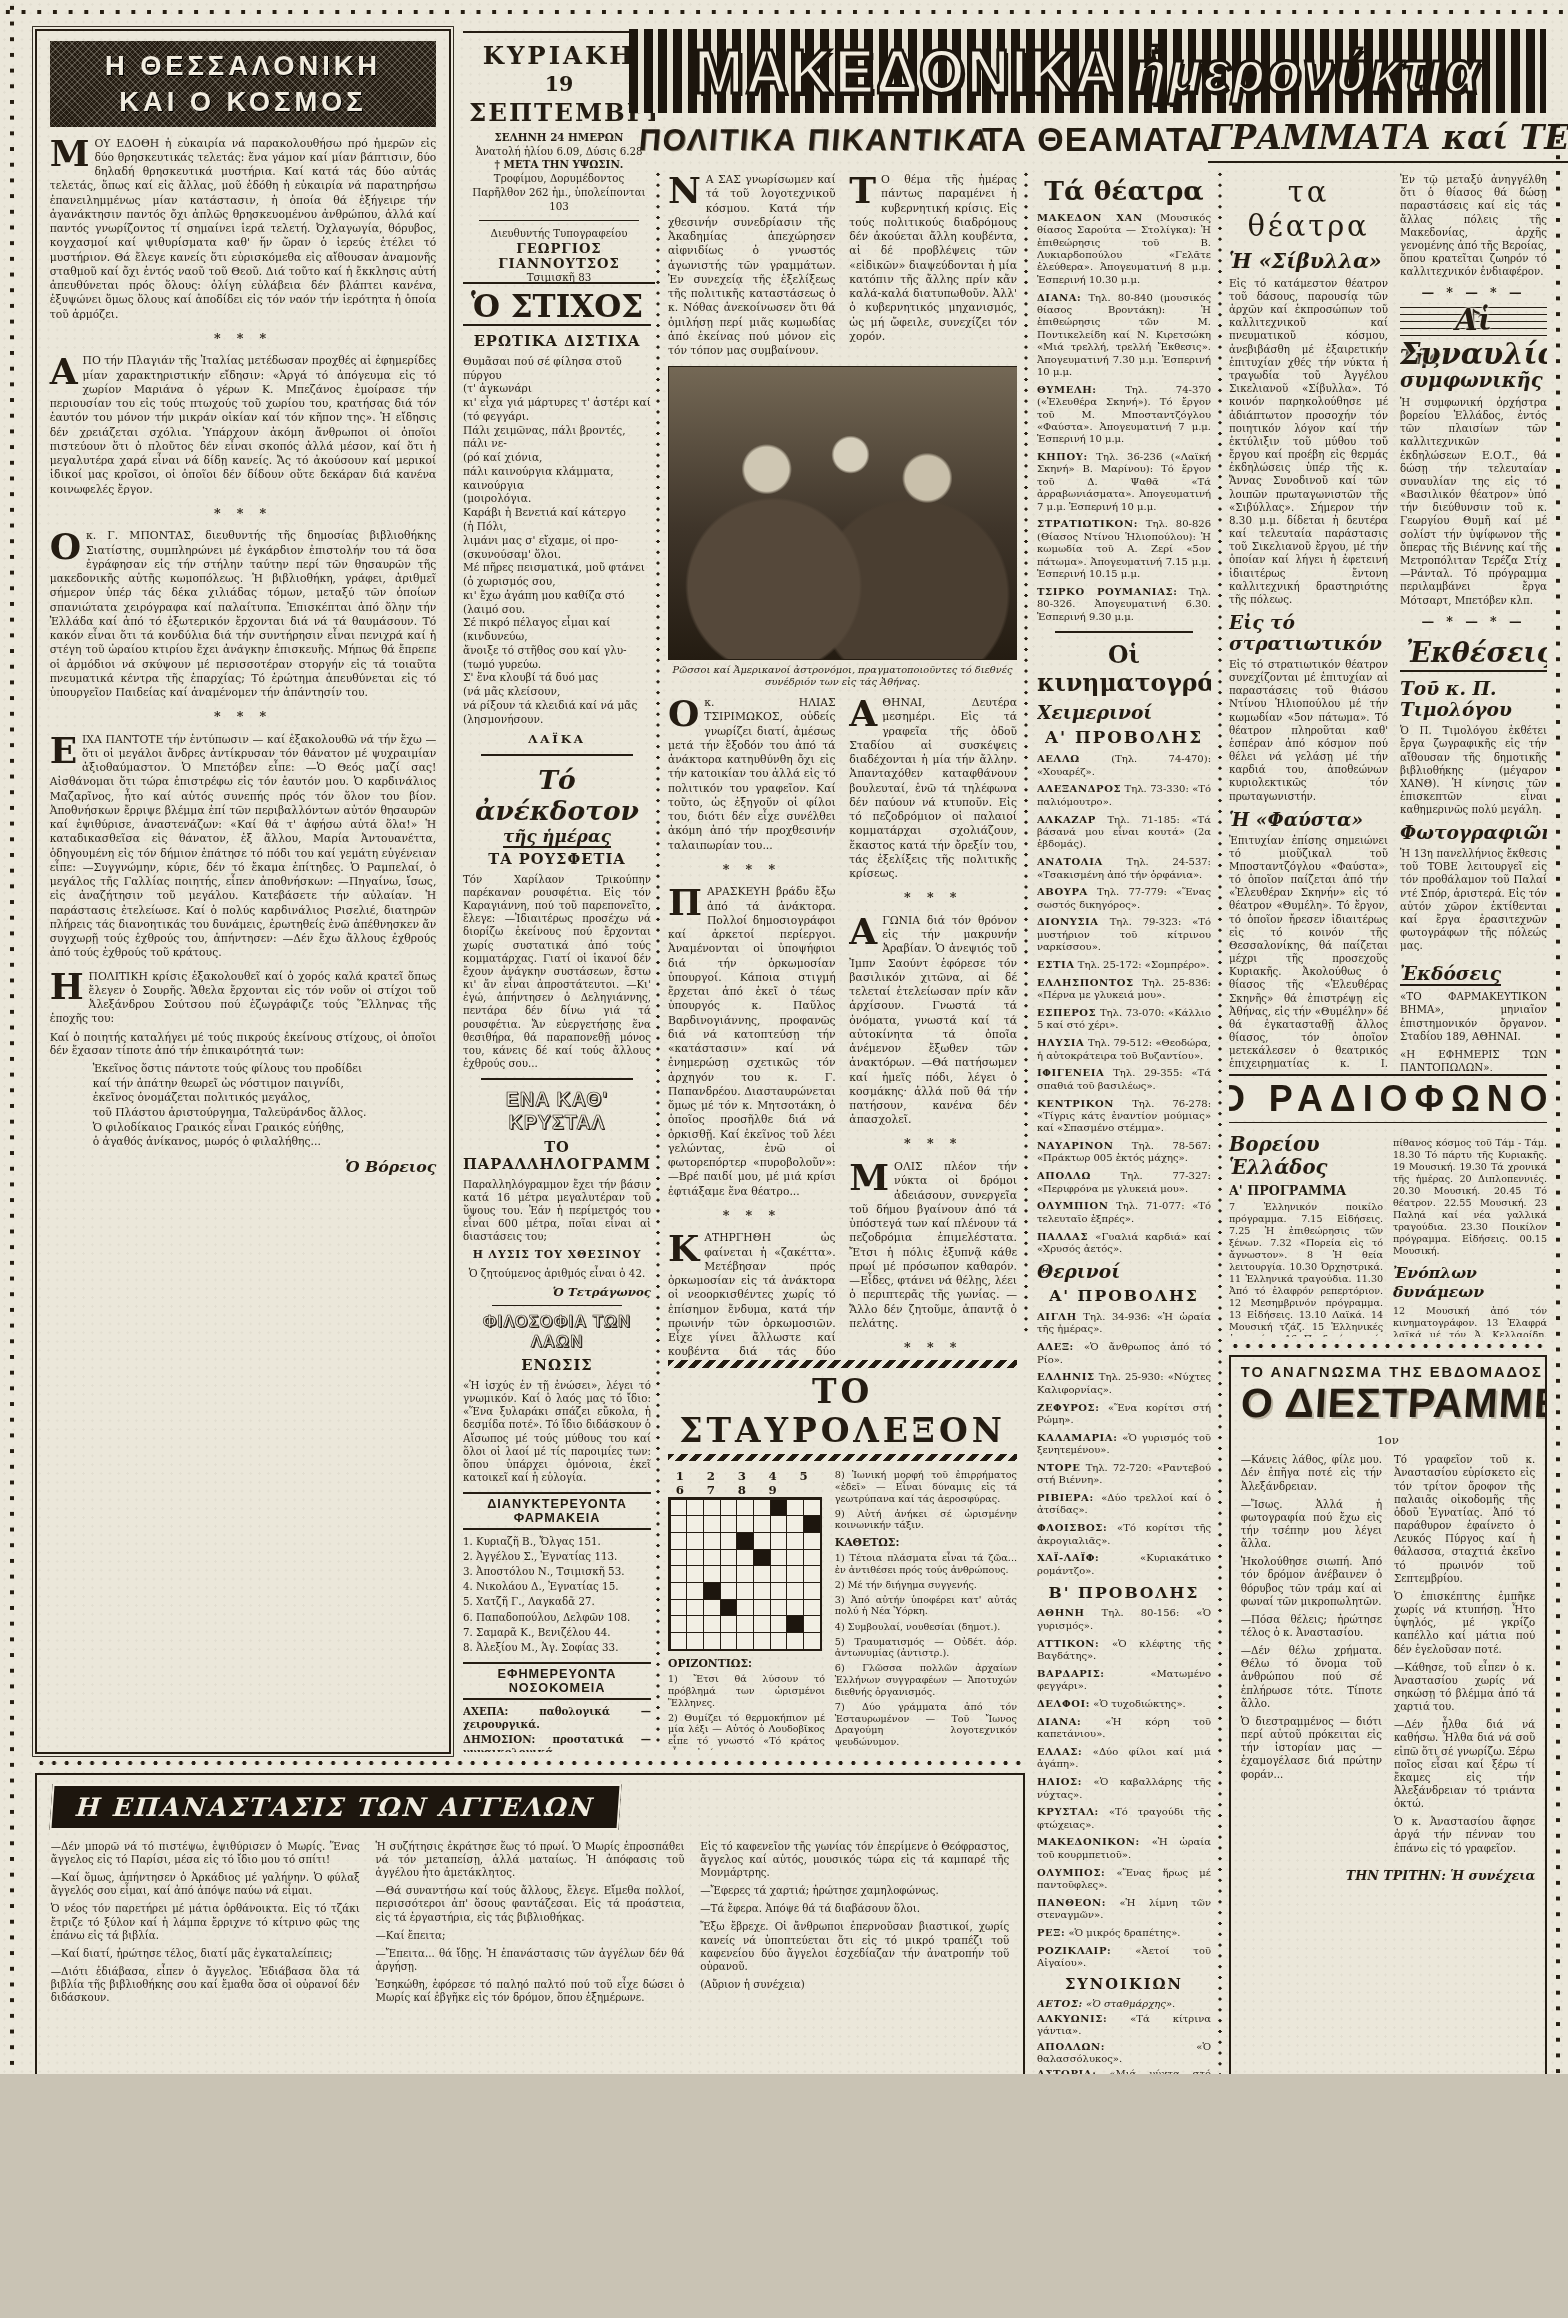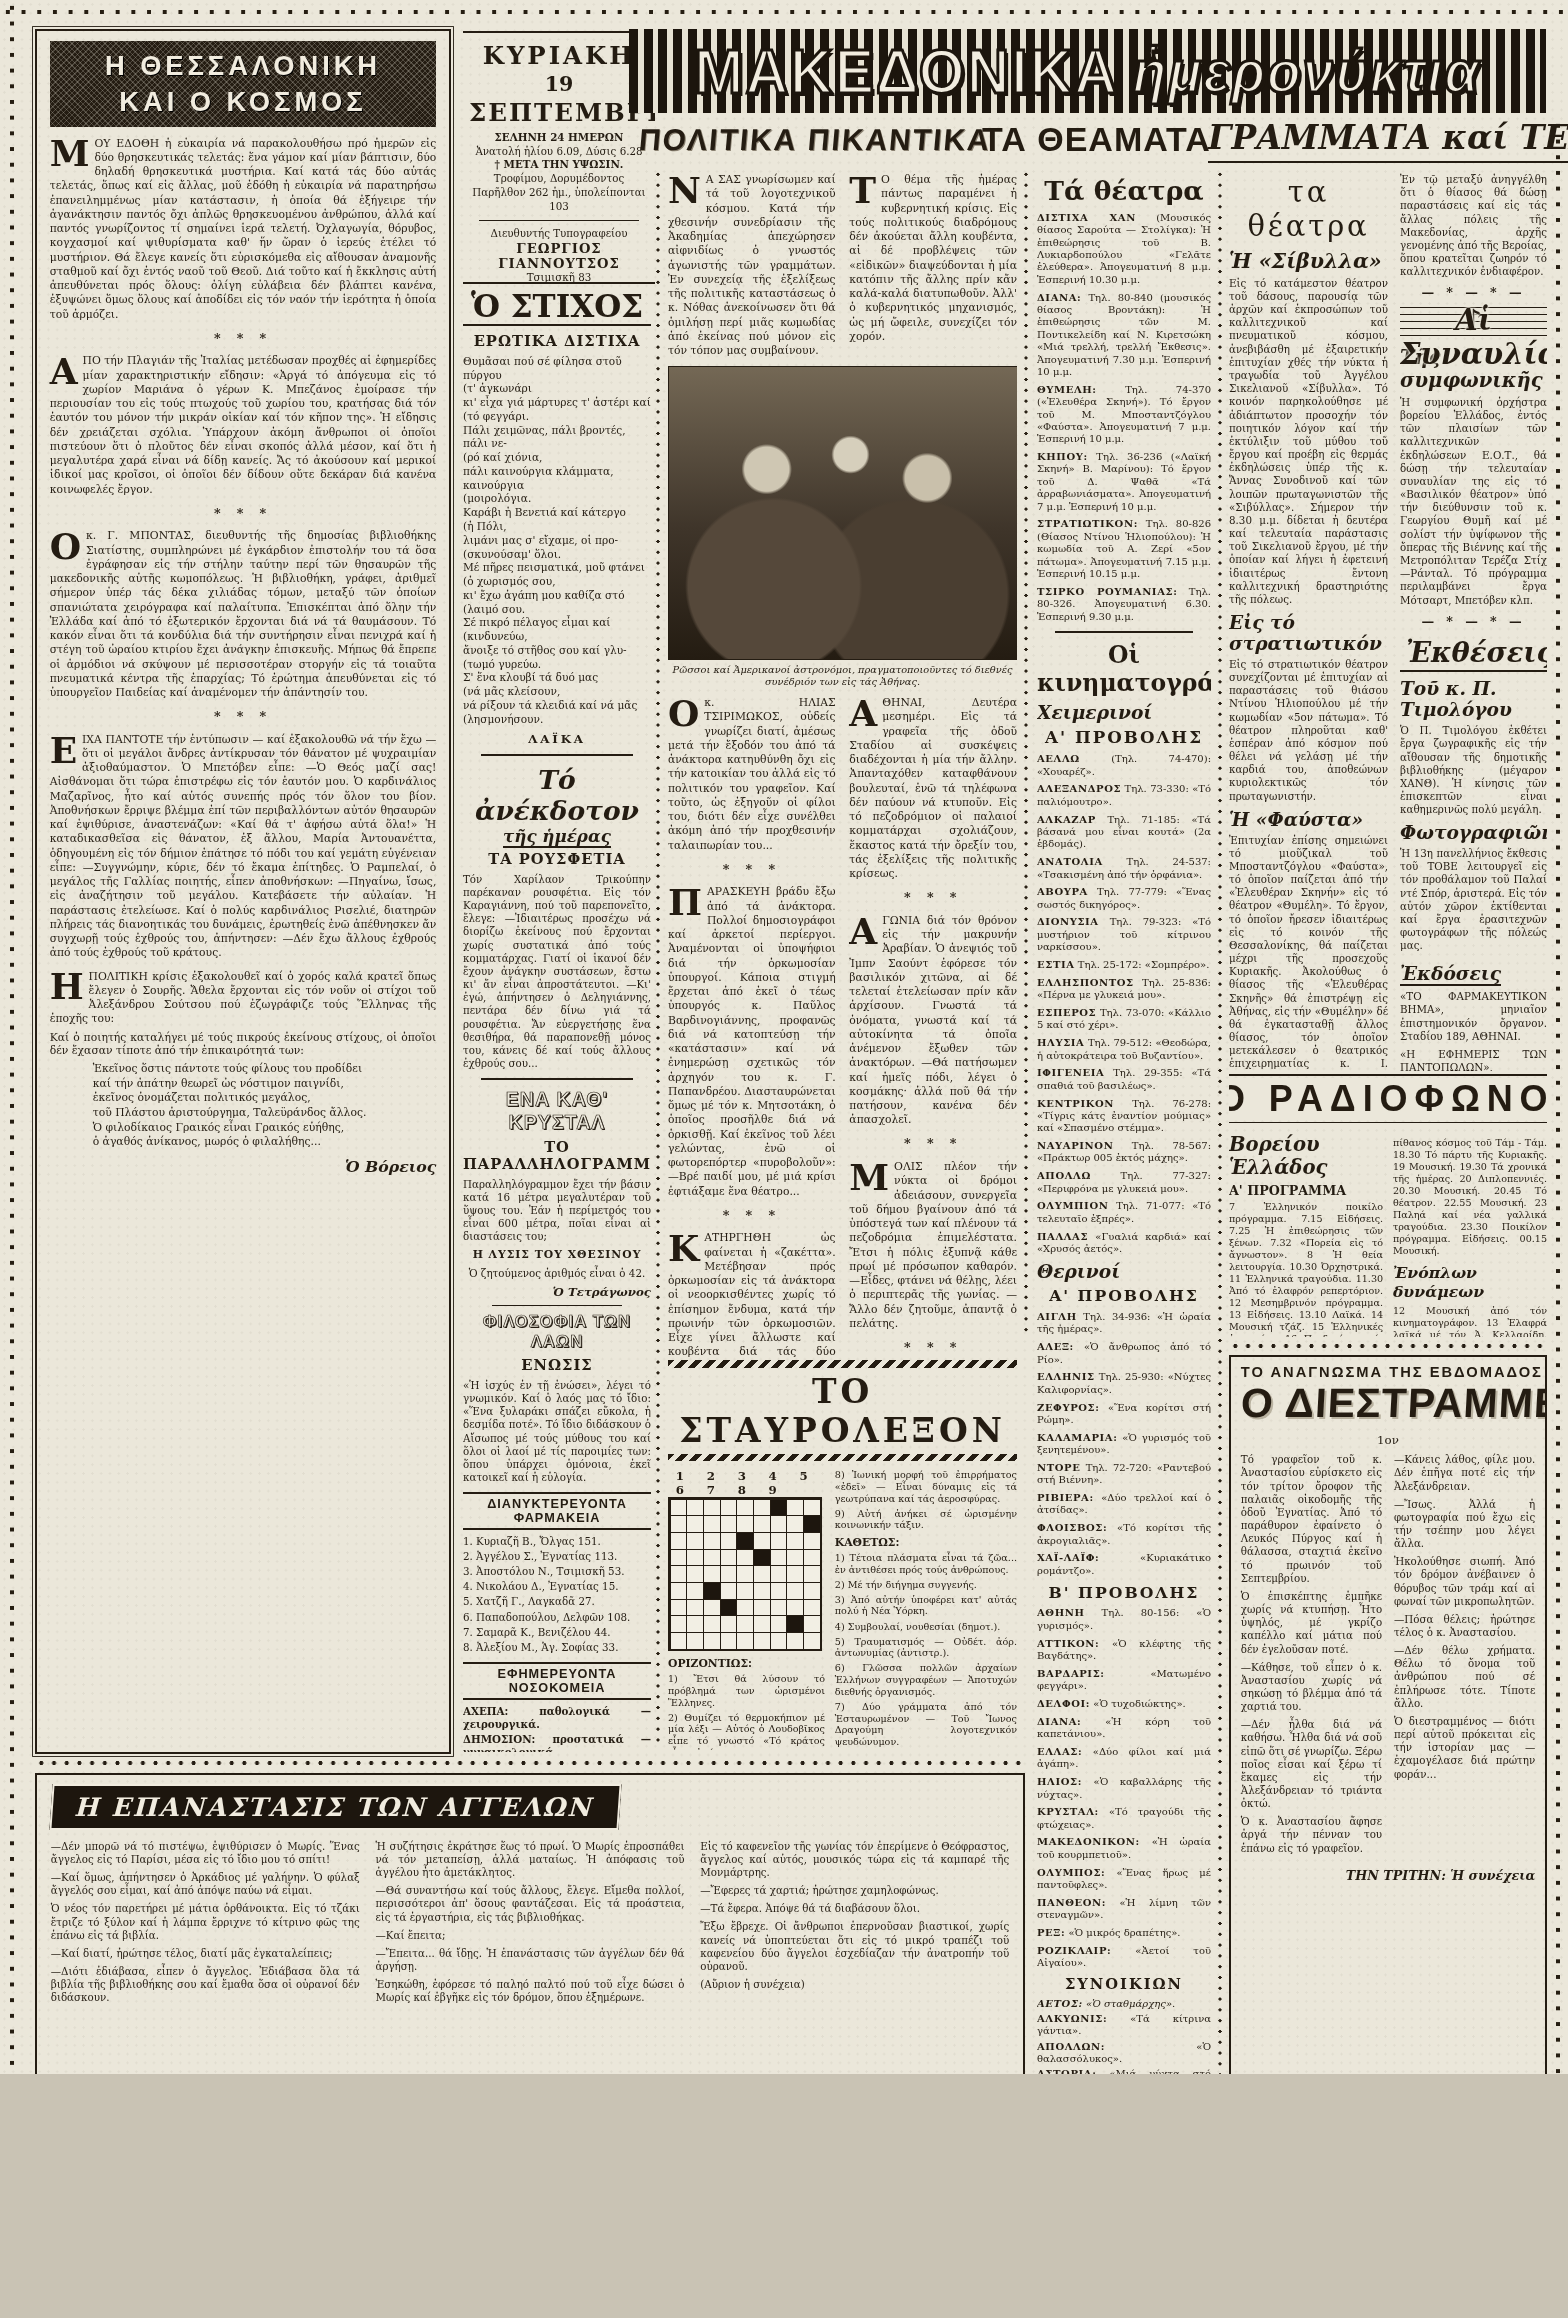--- a/index.html
+++ b/index.html
@@ -425,21 +425,21 @@
           </div>
 
       </div>
     </div>
   </div>
 
   <div class="abs colsec listing" style="left:1037px;top:173px;width:174px;height:2141px;">
     <div class="head1">Τά θέατρα</div>
     <div>
 
-    <p><b>ΔΙΣΤΙΧΑ ΧΑΝ</b> <span>(Μουσικός θίασος Σαρούτα — Στολίγκα): Ἡ ἐπιθεώρησις τοῦ Β. Λυκιαρδοπούλου «Γελᾶτε ἐλεύθερα». Ἀπογευματινή 8 μ.μ. Ἑσπερινή 10.30 μ.μ.</span></p>
+    <p><b>ΜΑΚΕΔΟΝ ΧΑΝ</b> <span>(Μουσικός θίασος Σαρούτα — Στολίγκα): Ἡ ἐπιθεώρησις τοῦ Β. Λυκιαρδοπούλου «Γελᾶτε ἐλεύθερα». Ἀπογευματινή 8 μ.μ. Ἑσπερινή 10.30 μ.μ.</span></p>
         <p><b>ΔΙΑΝΑ:</b> <span>Τηλ. 80-840 (μουσικός θίασος Βροντάκη): Ἡ ἐπιθεώρησις τῶν Μ. Ποντικελείδη καί Ν. Κιρετσώκη «Μιά τρελλή, τρελλή Ἔκθεσις». Ἀπογευματινή 7.30 μ.μ. Ἑσπερινή 10 μ.μ.</span></p>
         <p><b>ΘΥΜΕΛΗ:</b> <span>Τηλ. 74-370 («Ἐλευθέρα Σκηνή»). Τό ἔργον τοῦ Μ. Μποσταντζόγλου «Φαύστα». Ἀπογευματινή 7 μ.μ. Ἑσπερινή 10 μ.μ.</span></p>
         <p><b>ΚΗΠΟΥ:</b> <span>Τηλ. 36-236 («Λαϊκή Σκηνή» Β. Μαρίνου): Τό ἔργον τοῦ Δ. Ψαθᾶ «Τά ἀρραβωνιάσματα». Ἀπογευματινή 7 μ.μ. Ἑσπερινή 10 μ.μ.</span></p>
         <p><b>ΣΤΡΑΤΙΩΤΙΚΟΝ:</b> <span>Τηλ. 80-826 (Θίασος Ντίνου Ἡλιοπούλου): Ἡ κωμωδία τοῦ Α. Ζερί «5ον πάτωμα». Ἀπογευματινή 7.15 μ.μ. Ἑσπερινή 10.15 μ.μ.</span></p>
         <p><b>ΤΣΙΡΚΟ ΡΟΥΜΑΝΙΑΣ:</b> <span>Τηλ. 80-326. Ἀπογευματινή 6.30. Ἑσπερινή 9.30 μ.μ.</span></p>
       </div>
     <div class="rule"></div>
     <div class="head1" style="font-size:23.5px;">Οἱ κινηματογράφοι</div>
     <div class="head-ital">Χειμερινοί</div>
     <div class="head2" style="font-size:16.7px;letter-spacing:2px;">Α' ΠΡΟΒΟΛΗΣ</div>
@@ -591,35 +591,35 @@
             <circle cx="35" cy="26" r="1.8" fill="#241c12"></circle>
           <path d="M24 34 q5 4 10 0" fill="none" stroke="#241c12" stroke-width="1.6"></path>
           <path d="M12 62 q17 -14 34 0" fill="none" stroke="#241c12" stroke-width="2"></path>
           <path d="M4 8 l8 8 M4 16 l6 6 M50 50 l6 6 M46 56 l8 8" stroke="#241c12" stroke-width="1"></path>
         </svg>
       </div>
       <div class="part">1ον</div>
       <div class="twocol body-s">
         <div>
 
-        <p>Τό γραφεῖον τοῦ κ. Ἀναστασίου εὑρίσκετο εἰς τόν τρίτον ὄροφον τῆς παλαιᾶς οἰκοδομῆς τῆς ὁδοῦ Ἐγνατίας. Ἀπό τό παράθυρον ἐφαίνετο ὁ Λευκός Πύργος καί ἡ θάλασσα, σταχτιά ἐκεῖνο τό πρωινόν τοῦ Σεπτεμβρίου.</p>
-            <p>Ὁ ἐπισκέπτης ἐμπῆκε χωρίς νά κτυπήσῃ. Ἦτο ὑψηλός, μέ γκρίζο καπέλλο καί μάτια πού δέν ἐγελοῦσαν ποτέ.</p>
-            <p>—Κάθησε, τοῦ εἶπεν ὁ κ. Ἀναστασίου χωρίς νά σηκώσῃ τό βλέμμα ἀπό τά χαρτιά του.</p>
-            <p>—Δέν ἦλθα διά νά καθήσω. Ἦλθα διά νά σοῦ εἰπῶ ὅτι σέ γνωρίζω. Ξέρω ποῖος εἶσαι καί ξέρω τί ἔκαμες εἰς τήν Ἀλεξάνδρειαν τό τριάντα ὀκτώ.</p>
-            <p>Ὁ κ. Ἀναστασίου ἄφησε ἀργά τήν πένναν του ἐπάνω εἰς τό γραφεῖον.</p>
-          </div>
-        <div>
-
         <p>—Κάνεις λάθος, φίλε μου. Δέν ἐπῆγα ποτέ εἰς τήν Ἀλεξάνδρειαν.</p>
             <p>—Ἴσως. Ἀλλά ἡ φωτογραφία πού ἔχω εἰς τήν τσέπην μου λέγει ἄλλα.</p>
             <p>Ἠκολούθησε σιωπή. Ἀπό τόν δρόμον ἀνέβαινεν ὁ θόρυβος τῶν τράμ καί αἱ φωναί τῶν μικροπωλητῶν.</p>
             <p>—Πόσα θέλεις; ἠρώτησε τέλος ὁ κ. Ἀναστασίου.</p>
             <p>—Δέν θέλω χρήματα. Θέλω τό ὄνομα τοῦ ἀνθρώπου πού σέ ἐπλήρωσε τότε. Τίποτε ἄλλο.</p>
             <p>Ὁ διεστραμμένος — διότι περί αὐτοῦ πρόκειται εἰς τήν ἱστορίαν μας — ἐχαμογέλασε διά πρώτην φοράν...</p>
           </div>
+        <div>
+
+        <p>Τό γραφεῖον τοῦ κ. Ἀναστασίου εὑρίσκετο εἰς τόν τρίτον ὄροφον τῆς παλαιᾶς οἰκοδομῆς τῆς ὁδοῦ Ἐγνατίας. Ἀπό τό παράθυρον ἐφαίνετο ὁ Λευκός Πύργος καί ἡ θάλασσα, σταχτιά ἐκεῖνο τό πρωινόν τοῦ Σεπτεμβρίου.</p>
+            <p>Ὁ ἐπισκέπτης ἐμπῆκε χωρίς νά κτυπήσῃ. Ἦτο ὑψηλός, μέ γκρίζο καπέλλο καί μάτια πού δέν ἐγελοῦσαν ποτέ.</p>
+            <p>—Κάθησε, τοῦ εἶπεν ὁ κ. Ἀναστασίου χωρίς νά σηκώσῃ τό βλέμμα ἀπό τά χαρτιά του.</p>
+            <p>—Δέν ἦλθα διά νά καθήσω. Ἦλθα διά νά σοῦ εἰπῶ ὅτι σέ γνωρίζω. Ξέρω ποῖος εἶσαι καί ξέρω τί ἔκαμες εἰς τήν Ἀλεξάνδρειαν τό τριάντα ὀκτώ.</p>
+            <p>Ὁ κ. Ἀναστασίου ἄφησε ἀργά τήν πένναν του ἐπάνω εἰς τό γραφεῖον.</p>
+          </div>
       </div>
       <div class="sig" style="font-size:12.7px;">ΤΗΝ ΤΡΙΤΗΝ: Ἡ συνέχεια</div>
     </div>
   </div>
 
   <div class="abs" style="left:35px;top:1758px;width:990px;height:555px;">
     <div class="dotsrow"></div>
     <div style="border:2px solid #241c12;margin-top:4.9px;padding:9.8px 13.7px;height:521px;box-sizing:border-box;overflow:hidden;">
       <div class="ser-banner">Η ΕΠΑΝΑΣΤΑΣΙΣ ΤΩΝ ΑΓΓΕΛΩΝ</div>
       <div class="threecol body-s">

